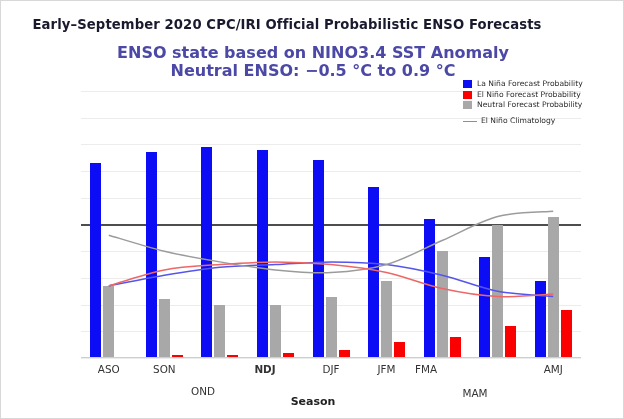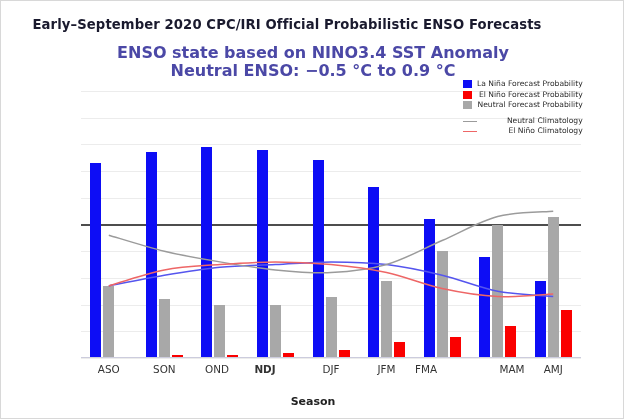--- a/index.html
+++ b/index.html
@@ -67,21 +67,21 @@
   .bar.elnino{background:#fa0000;}
 
   #curves{position:absolute;left:0;top:0;width:500px;height:267px;}
 
   
   #legend{
     position:absolute;left:462px;top:78px;
     font-size:7.6px;color:#2a2a2a;
     line-height:10.6px;
   }
-  .lg-row{display:flex;align-items:center;height:10.6px;justify-content:space-between;}
+  .lg-row{display:flex;align-items:center;height:10.6px;}
   .lg-sw{
     width:9px;height:8px;margin-right:5px;flex:none;
   }
   .lg-line{
     width:14px;height:0;border-top:1.4px solid;margin-right:4px;flex:none;
     position:relative;top:0px;
   }
   .lg-gap{height:5px;}
 </style>
 </head>
@@ -160,47 +160,43 @@
       </div>
     <svg id="curves" viewBox="0 0 500 267" preserveAspectRatio="none">
         <path d="M27.77777777777778,194.91 C37.03703703703704,193.13 64.81481481481482,187.34500000000003 83.33333333333334,184.23000000000002 C101.85185185185186,181.115 120.37037037037037,178 138.88888888888889,176.22 C157.4074074074074,174.44 175.92592592592592,174.44 194.44444444444446,173.55 C212.962962962963,172.66000000000003 231.4814814814815,170.88 250,170.88 C268.51851851851853,170.88 287.037037037037,171.32500000000002 305.55555555555554,173.55 C324.0740740740741,175.775 342.5925925925926,179.78000000000003 361.11111111111114,184.23000000000002 C379.6296296296297,188.68 398.14814814814815,196.69 416.6666666666667,200.25 C435.1851851851852,203.81 462.962962962963,204.7 472.22222222222223,205.59" fill="none" stroke="#5555ee" stroke-width="1.5"></path>
         <path d="M27.77777777777778,144.18 C37.03703703703704,146.85 64.81481481481482,155.75 83.33333333333334,160.2 C101.85185185185186,164.64999999999998 120.37037037037037,167.765 138.88888888888889,170.88 C157.4074074074074,173.995 175.92592592592592,177.10999999999999 194.44444444444446,178.89 C212.962962962963,180.67 231.4814814814815,182.45 250,181.56 C268.51851851851853,180.67000000000002 287.037037037037,178.89000000000001 305.55555555555554,173.55 C324.0740740740741,168.21 342.5925925925926,157.52999999999997 361.11111111111114,149.51999999999998 C379.6296296296297,141.51 398.14814814814815,130.385 416.6666666666667,125.48999999999998 C435.1851851851852,120.59499999999998 462.962962962963,121.03999999999998 472.22222222222223,120.14999999999998" fill="none" stroke="#9b9b9b" stroke-width="1.5"></path>
         <path d="M27.77777777777778,194.91 C37.03703703703704,192.24 64.81481481481482,182.45 83.33333333333334,178.89 C101.85185185185186,175.32999999999998 120.37037037037037,174.88500000000002 138.88888888888889,173.55 C157.4074074074074,172.215 175.92592592592592,170.88 194.44444444444446,170.88 C212.962962962963,170.88 231.4814814814815,171.77 250,173.55 C268.51851851851853,175.33 287.037037037037,177.555 305.55555555555554,181.56 C324.0740740740741,185.565 342.5925925925926,193.575 361.11111111111114,197.57999999999998 C379.6296296296297,201.58499999999998 398.14814814814815,204.7 416.6666666666667,205.59 C435.1851851851852,206.48000000000002 462.962962962963,203.365 472.22222222222223,202.92000000000002" fill="none" stroke="#ee6666" stroke-width="1.5"></path>
       </svg>
     <div class="axisline-bottom"></div>
     <div id="xtick-layer">
         <div class="xtick" style="left: 27.7778px;">ASO</div>
         <div class="xtick" style="left: 83.3333px;">SON</div>
-        <div class="xtick" style="left: 136px;">OND</div>
+        <div class="xtick" style="left: 122px; margin-top: 22px;">OND</div>
         <div class="xtick" style="left: 184px; font-weight: bold;">NDJ</div>
         <div class="xtick" style="left: 250px;">DJF</div>
         <div class="xtick" style="left: 305.556px;">JFM</div>
         <div class="xtick" style="left: 345px;">FMA</div>
-        <div class="xtick" style="left: 431px;">MAM</div>
+        <div class="xtick" style="left: 394px; margin-top: 24px;">MAM</div>
         <div class="xtick" style="left: 472.222px;">AMJ</div>
       </div>
   </div>
 
   <div id="legend">
       <div class="lg-row">
         <span class="lg-sw" style="background: rgb(13, 13, 245);"></span>
         <span>La Niña Forecast Probability</span>
       </div>
       <div class="lg-row">
         <span class="lg-sw" style="background: rgb(250, 0, 0);"></span>
         <span>El Niño Forecast Probability</span>
       </div>
       <div class="lg-row">
         <span class="lg-sw" style="background: rgb(168, 168, 168);"></span>
         <span>Neutral Forecast Probability</span>
       </div>
       <div class="lg-gap"></div>
       <div class="lg-row">
-        <span class="lg-line" style="border-top-color: rgb(155, 155, 155);"></span>
-        <span>Neutral Climatology</span>
-      </div>
-      <div class="lg-row">
         <span class="lg-line" style="border-top-color: rgb(238, 102, 102);"></span>
         <span>El Niño Climatology</span>
       </div>
     </div>
 
 </div>
 
 </body></html>

